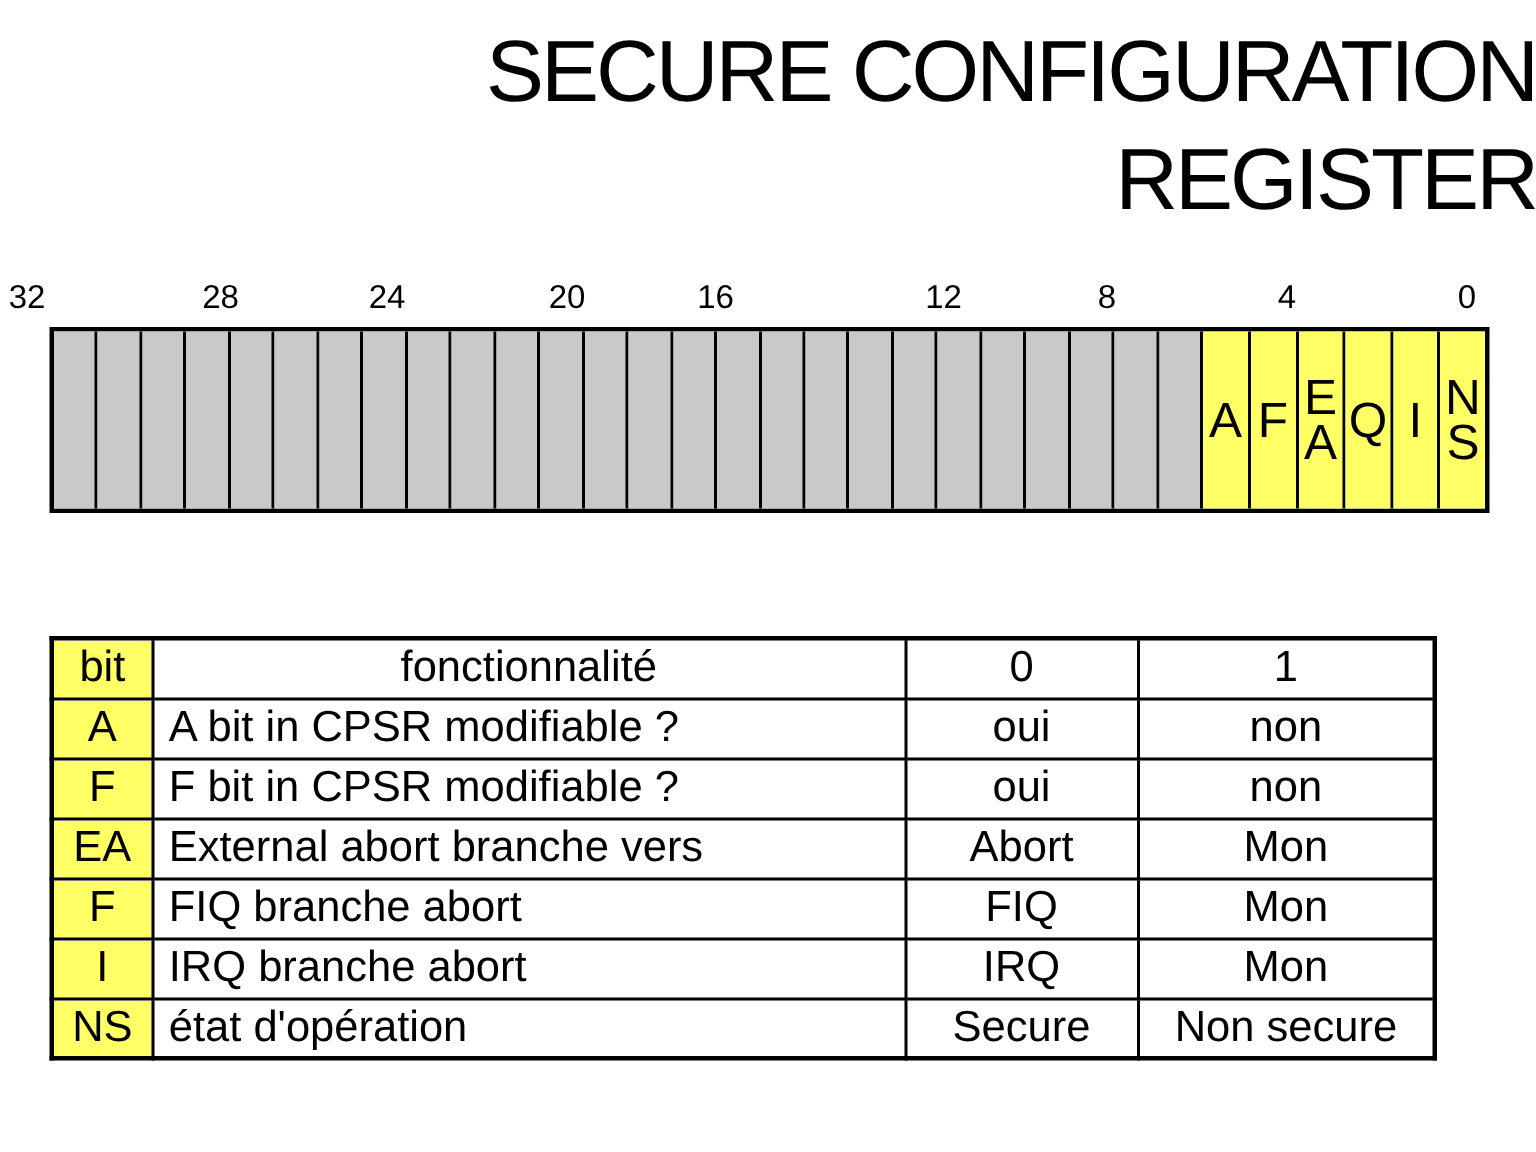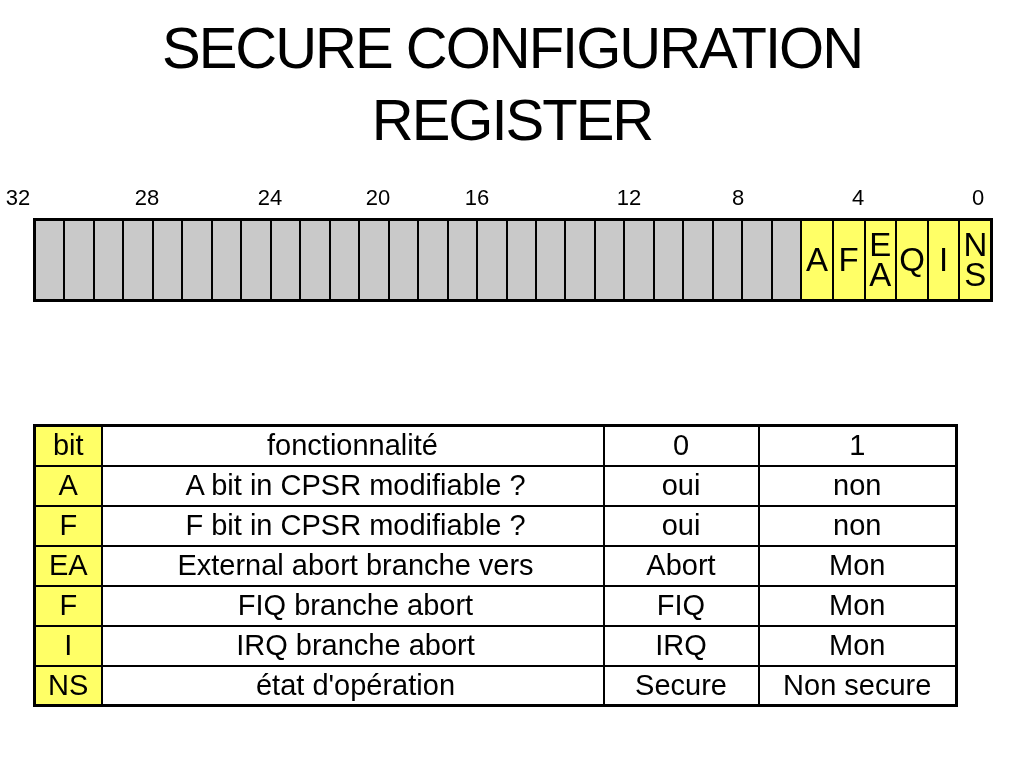--- a/index.html
+++ b/index.html
@@ -5,35 +5,35 @@
   html,body{margin:0;padding:0;}
   body{
     width:1024px;height:768px;position:relative;overflow:hidden;
     background:#ffffff;color:#000;
     font-family:"Liberation Sans", sans-serif;
   }
 
   
   .title{
     position:absolute;top:12px;left:0;width:100%;
-    text-align:center;font-size:58px;letter-spacing:-2px;line-height:72px;
+    text-align:right;font-size:58px;letter-spacing:-2px;line-height:72px;
     font-weight:400;white-space:normal;
   }
   .title-inner{display:inline-block;max-width:820px;}
 
   
-  .register{position:absolute;left:33px;top:218px;width:960px;height:84px;}
+  .register{position:absolute;left:33px;top:218px;width:960px;height:124px;}
   .ticks{position:absolute;left:0;top:0;width:100%;height:0;}
   .tick{
     position:absolute;top:-33px;width:120px;text-align:center;
     font-size:22px;line-height:26px;
   }
   .tick:nth-child(1){left:-75px}
   .tick:nth-child(2){left:54px}
-  .tick:nth-child(3){left:177px}
+  .tick:nth-child(3){left:165px}
   .tick:nth-child(4){left:285px}
   .tick:nth-child(5){left:384px}
   .tick:nth-child(6){left:536px}
   .tick:nth-child(7){left:645px}
   .tick:nth-child(8){left:765px}
   .tick:nth-child(9){left:885px}
 
   .cells{
     display:flex;width:100%;height:100%;
     border:3px solid #000;box-sizing:border-box;
@@ -57,21 +57,21 @@
     border:3px solid #000;
     font-size:29px;
     padding-left:37px;
   }
   .scr-table th,.scr-table td{
     border:2px solid #000;height:40px;box-sizing:border-box;
     padding:0 4px;text-align:center;font-weight:400;
     white-space:nowrap;overflow:hidden;
   }
   .scr-table .yellow{background:#FFFF66;}
-  .scr-table tbody .funccol{text-align:center;padding-left:10px;margin-top:40px;}
+  .scr-table tbody .funccol{text-align:left;padding-left:10px;margin-top:40px;}
   .c-bit{width:67px}.c-func{width:502px}.c-zero{width:155px}.c-one{width:198px}
 </style>
 </head>
 <body>
 
 <div class="title">
   <span class="title-inner">SECURE CONFIGURATION REGISTER</span>
 </div>
 
 <div class="register">

